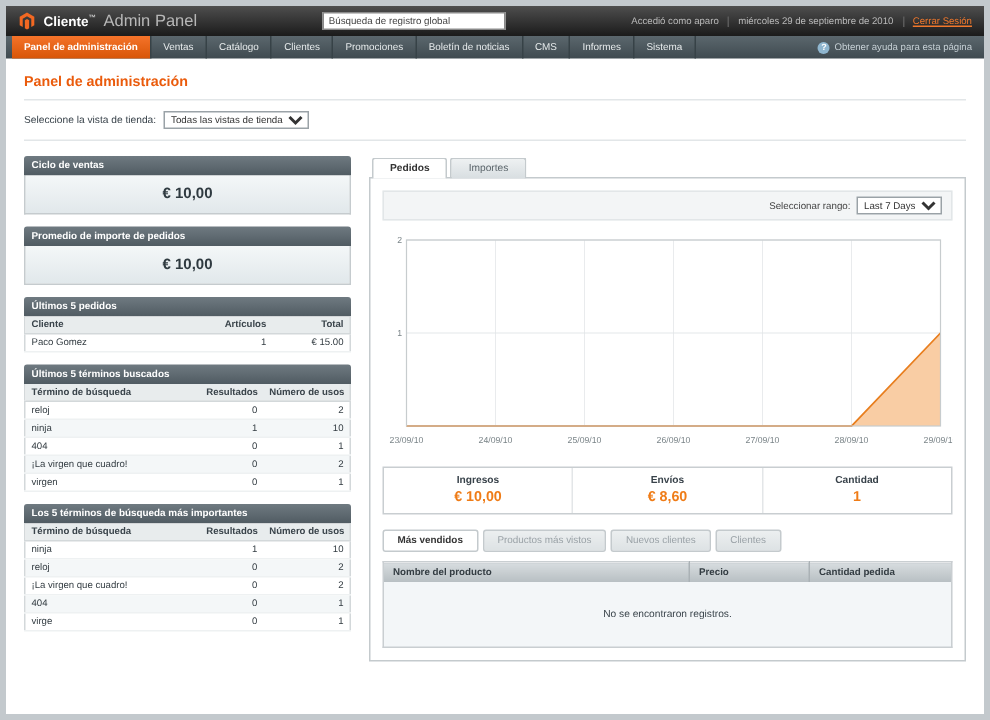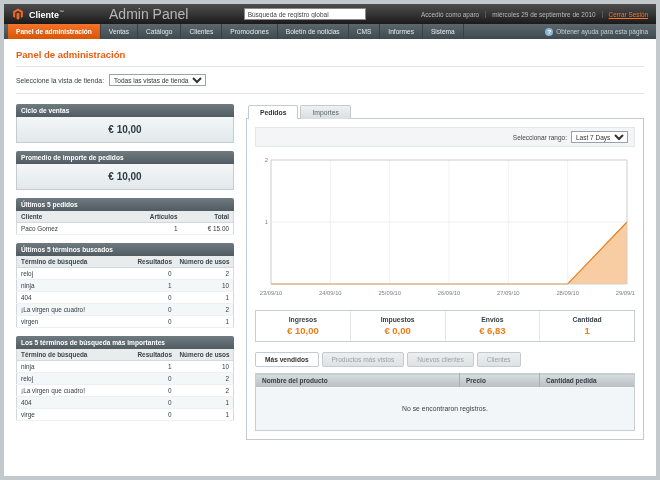--- a/index.html
+++ b/index.html
@@ -6,21 +6,21 @@
   html,body { width:660px; height:480px; }
   body { font-family:"Liberation Sans", sans-serif; }
   .viewport { width:660px; height:480px; background:#c3c9cd; padding:4px; overflow:hidden; }
   .page { background:#ffffff; width:100%; height:100%; overflow:hidden; }
 
   
   .hdr { height:20px; background:linear-gradient(#4e4e4e,#1b1b1b); display:flex; align-items:center; padding:0 8px; gap:5px; }
   .logo-ic { width:12px; height:12px; flex:none; }
   .logo-word { color:#fff; font-size:9px; font-weight:bold; white-space:nowrap; }
   .logo-word sup { font-size:5px; color:#ccc; }
-  .logo-suffix { color:#b7b7b7; font-size:14px; white-space:nowrap;margin-left:40px; }
+  .logo-suffix { color:#b7b7b7; font-size:11px; white-space:nowrap; }
   .gsearch { margin-left:auto; width:122px; height:12px; font-size:6.5px; border:1px solid #8a8a8a; padding:0 3px; color:#444; font-family:inherit; }
   .hdr-right { margin-left:auto; display:flex; align-items:center; font-size:6.4px; color:#b9b9b9; white-space:nowrap; }
   .hdr-right .sep { border-left:1px solid #5a5a5a; margin-left:6px; padding-left:6px; }
   .logout { color:#f1782c; text-decoration:underline; cursor:pointer; }
 
   
   .nav { height:15px; background:linear-gradient(#5b676d,#3f4a50); display:flex; align-items:stretch; padding:0 4px; }
   .nav-item { display:flex; align-items:center; padding:0 8px; font-size:6.6px; color:#e7ebec; border-right:1px solid #374247; cursor:pointer; white-space:nowrap; }
   .nav-item.active { background:linear-gradient(#f4732a,#d85507); color:#fff; font-weight:bold; }
   .nav-help { margin-left:auto; display:flex; align-items:center; gap:3px; font-size:6.4px; color:#c6d0d5; padding-right:4px; cursor:pointer; white-space:nowrap; }
@@ -271,26 +271,22 @@
                   <rect x="16" y="8" width="356" height="124" fill="none" stroke="#c7ccce" stroke-width="0.8"></rect>
                 </svg>
             </div>
 
             <div class="totals">
               <div class="total">
                 <div class="lbl">Ingresos</div>
                 <div class="val">€ 10,00</div>
               </div>
               <div class="total">
-                <div class="lbl">Impuestos</div>
-                <div class="val">€ 0,00</div>
-              </div>
-              <div class="total">
                 <div class="lbl">Envíos</div>
-                <div class="val">€ 6,83</div>
+                <div class="val">€ 8,60</div>
               </div>
               <div class="total">
                 <div class="lbl">Cantidad</div>
                 <div class="val">1</div>
               </div>
             </div>
 
             <div class="btabs">
               <div class="btab">Más vendidos</div>
               <div class="btab disabled">Productos más vistos</div>

